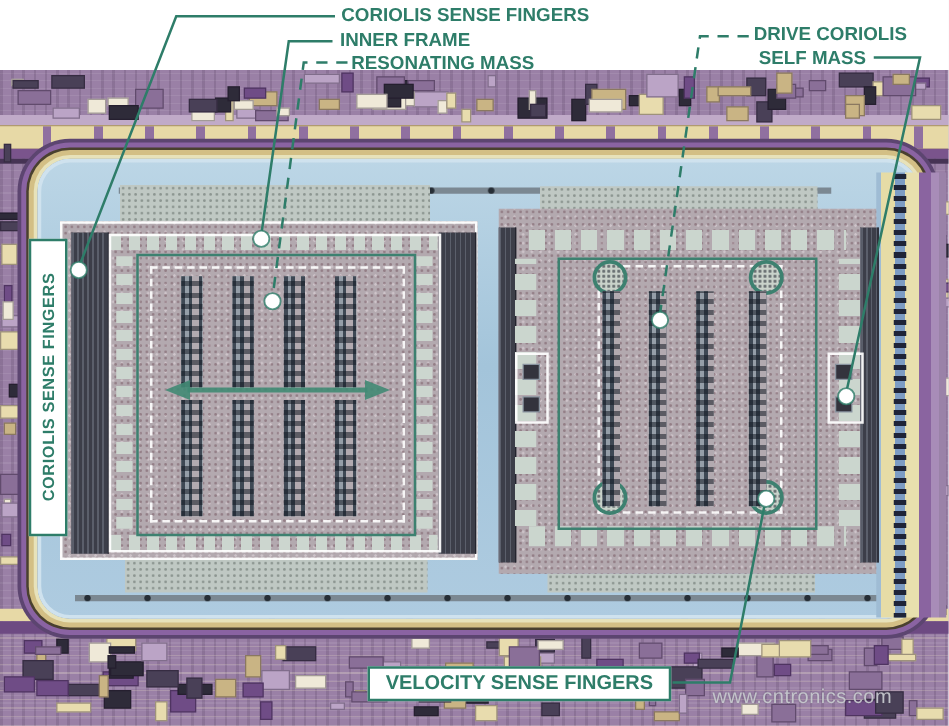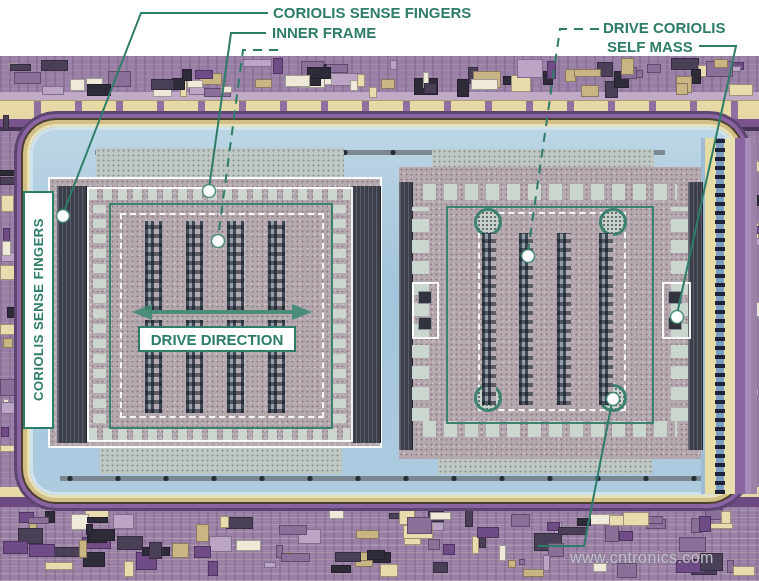--- a/index.html
+++ b/index.html
@@ -372,17 +372,18 @@
       <circle cx="209" cy="191" r="6.5"></circle>
       <circle cx="218" cy="241" r="6.5"></circle>
       <circle cx="528" cy="256" r="6.5"></circle>
       <circle cx="677" cy="317" r="6.5"></circle>
       <circle cx="613" cy="399" r="6.5"></circle>
     </g>
   </svg>
 
   <div class="ann-text" style="left:273px;top:5px;">CORIOLIS SENSE FINGERS</div>
   <div class="ann-text" style="left:272px;top:25px;">INNER FRAME</div>
+  <div class="ann-text" style="left:281px;top:43px;">RESONATING MASS</div>
   <div class="ann-text" style="left:603px;top:20px;">DRIVE CORIOLIS</div>
   <div class="ann-text" style="left:607px;top:39px;">SELF MASS</div>
   <div class="ann-box vlabel" style="left:23px;top:191px;width:31px;height:238px;">CORIOLIS SENSE FINGERS</div>
-  <div class="ann-box" style="left:138px;top:326px;width:158px;height:26px;font-size:15px;">DRIVE DIRECTION</div>
+  <div class="ann-box" style="left:294px;top:533px;width:243px;height:28px;font-size:16px;">VELOCITY SENSE FINGERS</div>
 </div>
 
 </body></html>

